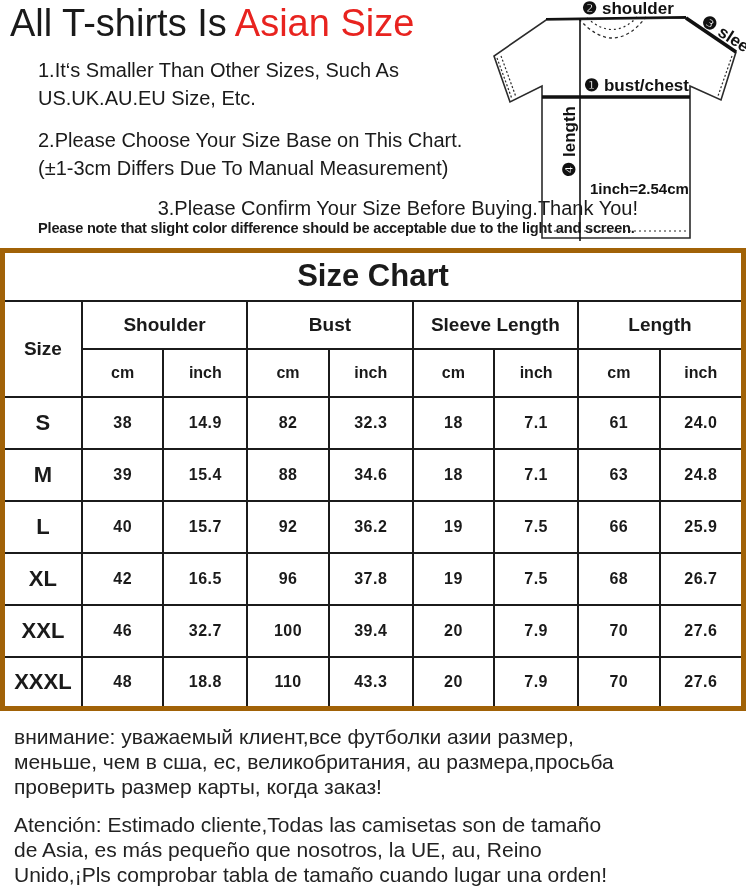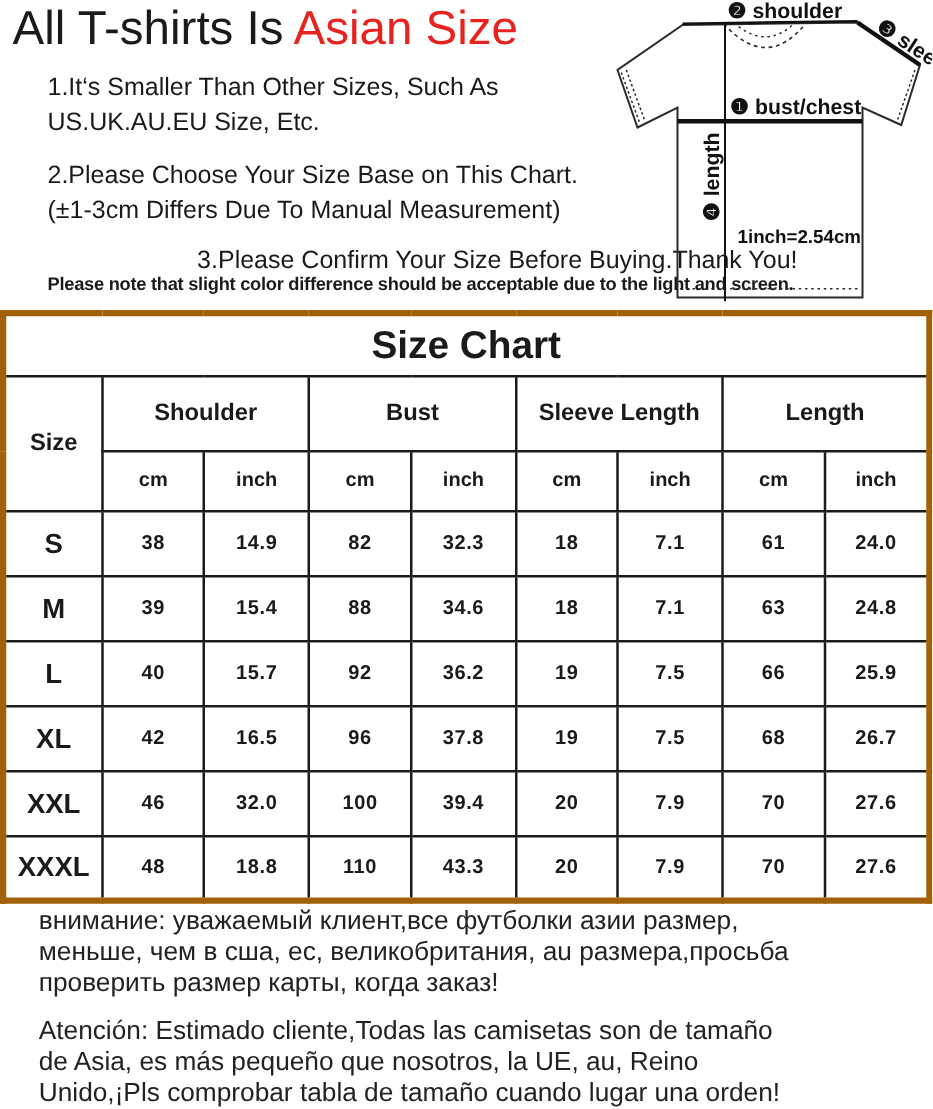--- a/index.html
+++ b/index.html
@@ -26,29 +26,29 @@
     position:absolute; top:248px; left:0; width:746px;
     border-collapse:collapse; table-layout:fixed; border:5px solid #a16207;
   }
   table.size-chart th, table.size-chart td {
     border:2px solid #1b1b1b; text-align:center; vertical-align:middle; padding:0; color:var(--ink);
   }
   col.c-size { width:10.7%; }
   col.c-cm   { width:11.0%; }
   col.c-inch { width:11.3%; }
   tr.title-row th { height:50px; font-size:31px; font-weight:700; }
-  tr.group-row th { height:60px; font-size:19px; font-weight:700; }
+  tr.group-row th { height:48px; font-size:19px; font-weight:700; }
   tr.unit-row  th { height:48px; font-size:16px; font-weight:700; }
   th.size-head { font-size:33px; font-weight:400; }
   th.unit-inch { color:var(--accent); }
   tr.data-row th { height:52px; font-size:22px; font-weight:700; }
   tr.data-row td { height:52px; font-size:16px; font-weight:700; letter-spacing:0.5px; }
   
   .footer { position:absolute; top:724px; left:14px; width:724px; }
-  .footer p { font-size:21px; line-height:25px; font-weight:400; color:#222;margin-left:17px; }
+  .footer p { font-size:21px; line-height:25px; font-weight:400; color:#222; }
   .footer .spanish { margin-top:13px; }
 </style>
 </head>
 <body>
 
 <div class="page">
 
   <div class="headline">
     <span>All T-shirts Is</span><span class="red">Asian Size</span>
   </div>
@@ -164,21 +164,21 @@
       <td>96</td>
       <td>37.8</td>
       <td>19</td>
       <td>7.5</td>
       <td>68</td>
       <td>26.7</td>
     </tr>
     <tr class="data-row">
       <th>XXL</th>
       <td>46</td>
-      <td>32.0</td>
+      <td>32.7</td>
       <td>100</td>
       <td>39.4</td>
       <td>20</td>
       <td>7.9</td>
       <td>70</td>
       <td>27.6</td>
     </tr>
     <tr class="data-row">
       <th>XXXL</th>
       <td>48</td>

